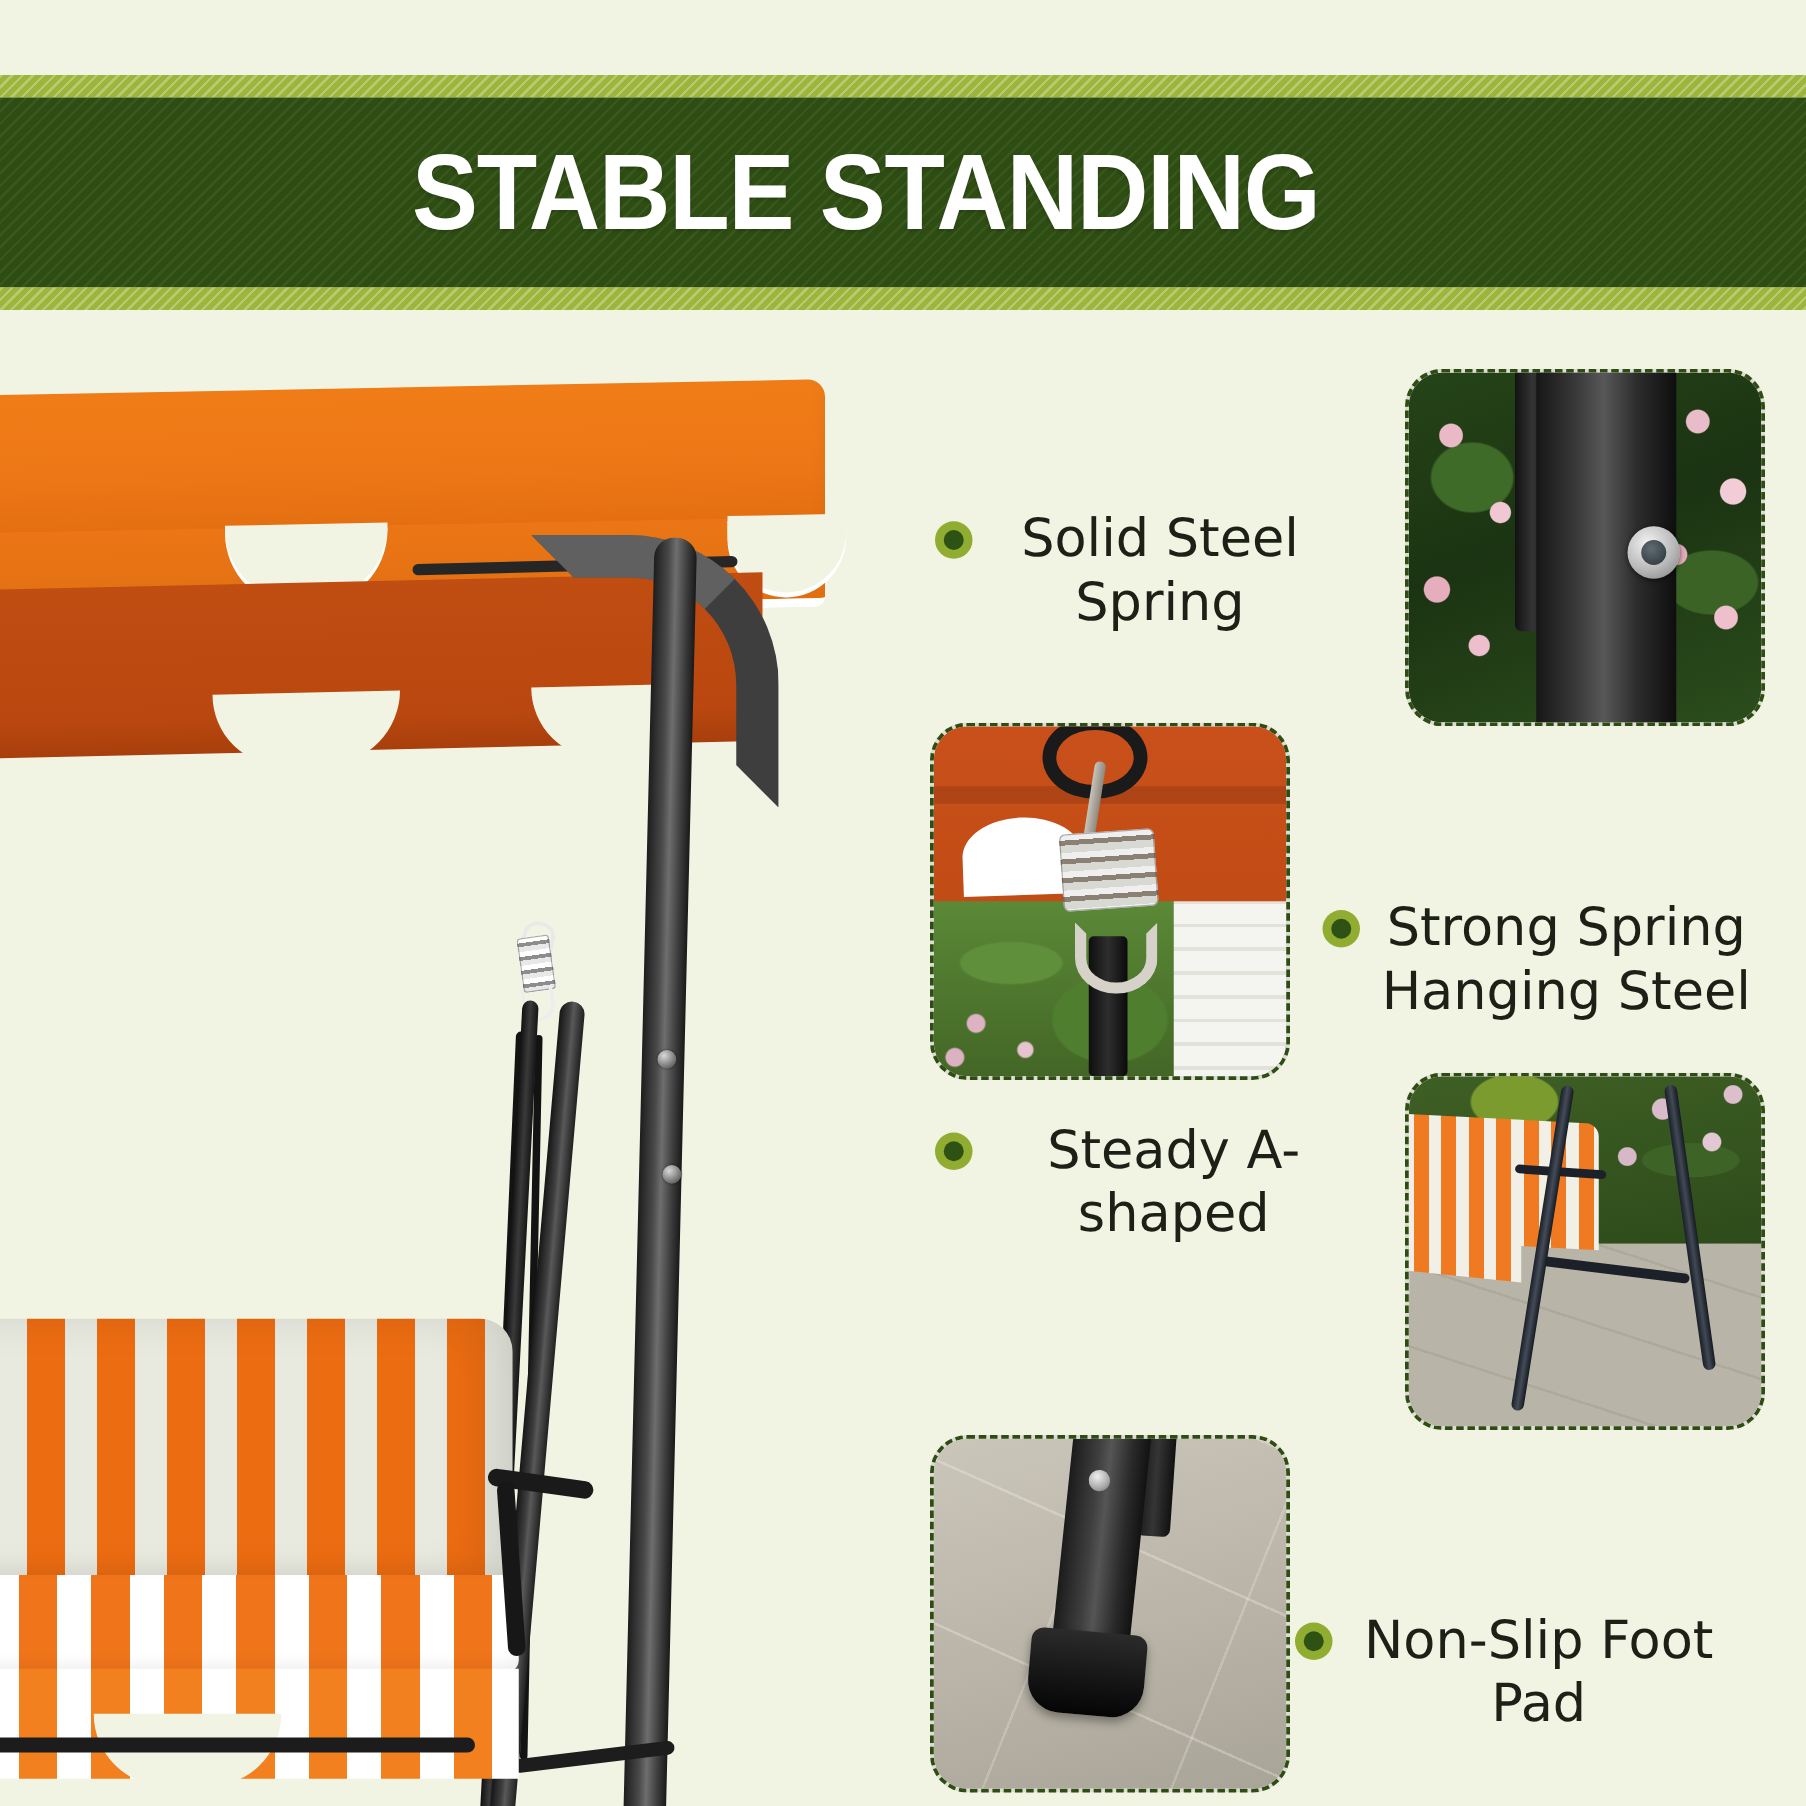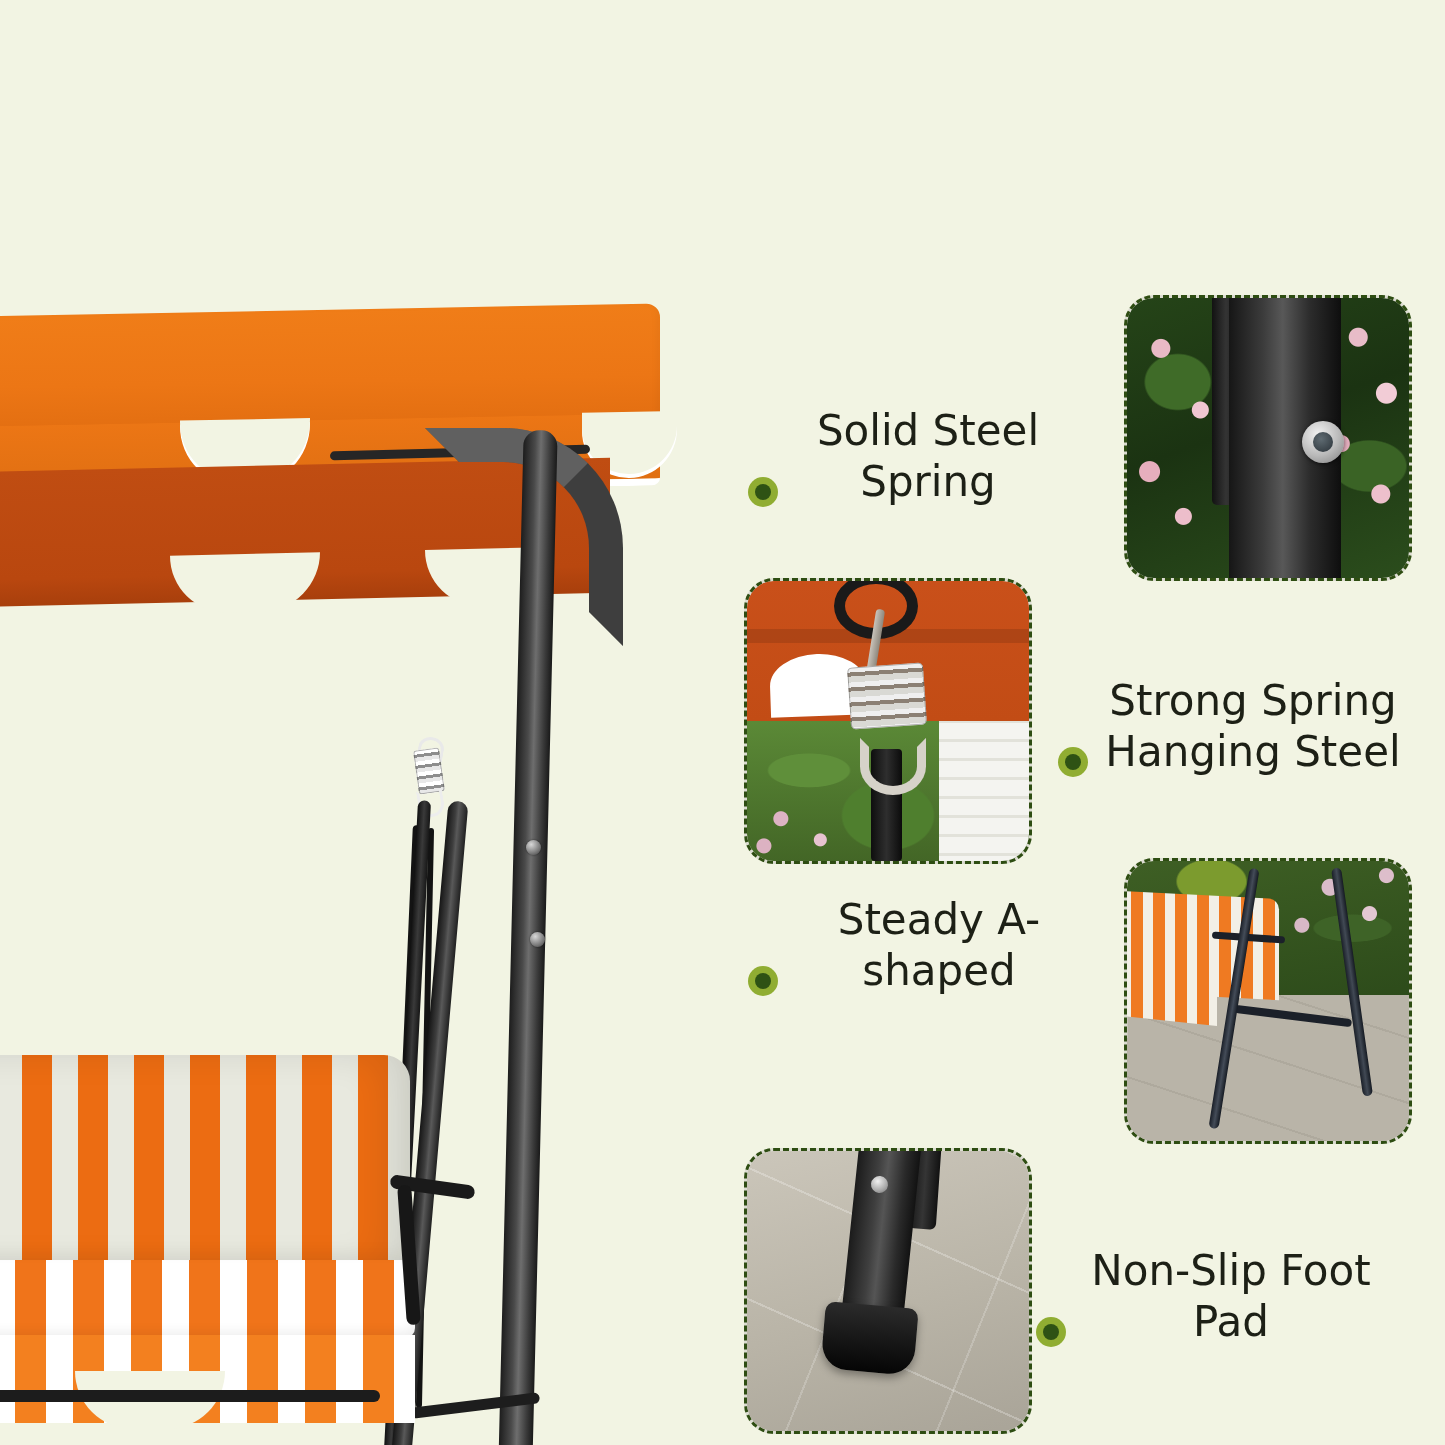--- a/index.html
+++ b/index.html
@@ -197,38 +197,38 @@
     position:absolute;width:282px;height:280px;
     border:3px dashed #2e4d12;
     border-radius:30px;
     overflow:hidden;
     background:#dcdcd2;
   }
   .thumb .img{position:absolute;inset:0;overflow:hidden;border-radius:26px;}
 
   .label{
     position:absolute;
-    display:flex;align-items:flex-end;
+    display:flex;align-items:flex-start;
     width:330px;
   }
   .bullet{
     flex:0 0 auto;width:30px;height:30px;border-radius:50%;
     background:#90ad32;
     display:flex;align-items:center;justify-content:center;
     margin-top:12px;
   }
   .bullet i{display:block;width:16px;height:16px;border-radius:50%;background:#2e5214;}
   .label-text{
     font-size:42px;line-height:1.22;color:#1d2016;
     font-family:"DejaVu Sans", sans-serif;
     font-weight:400;
     text-align:center;
     flex:1;
   }
-  .label.right-text{width:360px;}
+  .label.right-text{width:360px;margin-top:41px;}
 
   
   .t1-bg{position:absolute;inset:0;
     background:
       radial-gradient(circle at 12% 18%,#e9b9c6 0 9px,transparent 10px),
       radial-gradient(circle at 26% 40%,#f0c7d2 0 8px,transparent 9px),
       radial-gradient(circle at 8% 62%,#e6aebd 0 10px,transparent 11px),
       radial-gradient(circle at 20% 78%,#edbecb 0 8px,transparent 9px),
       radial-gradient(circle at 82% 14%,#e8bcc8 0 9px,transparent 10px),
       radial-gradient(circle at 92% 34%,#f2ccd6 0 10px,transparent 11px),
@@ -333,20 +333,27 @@
     border-radius:10px 10px 26px 26px;transform:rotate(5deg);
     box-shadow:0 4px 8px rgba(0,0,0,.35);}
   .t4-screw{position:absolute;left:44%;top:9%;width:17px;height:17px;border-radius:50%;
     background:radial-gradient(circle at 38% 32%,#f0f0f0,#a9a9a9 60%,#6d6d6d);transform:rotate(6deg);}
 </style>
 </head>
 <body>
 
 <div class="stage">
 
+  <div class="banner">
+    <div class="stripe-top"></div>
+    <div class="body">
+      <div class="banner-title">STABLE STANDING</div>
+    </div>
+    <div class="stripe-bot"></div>
+  </div>
 
   <div class="hero">
 
     <div class="canopy-top"></div>
 
     <div class="canopy-valance">
       <div class="fab"></div>
       <div class="notch n1"></div>
       <div class="notch n2"></div>
     </div>

